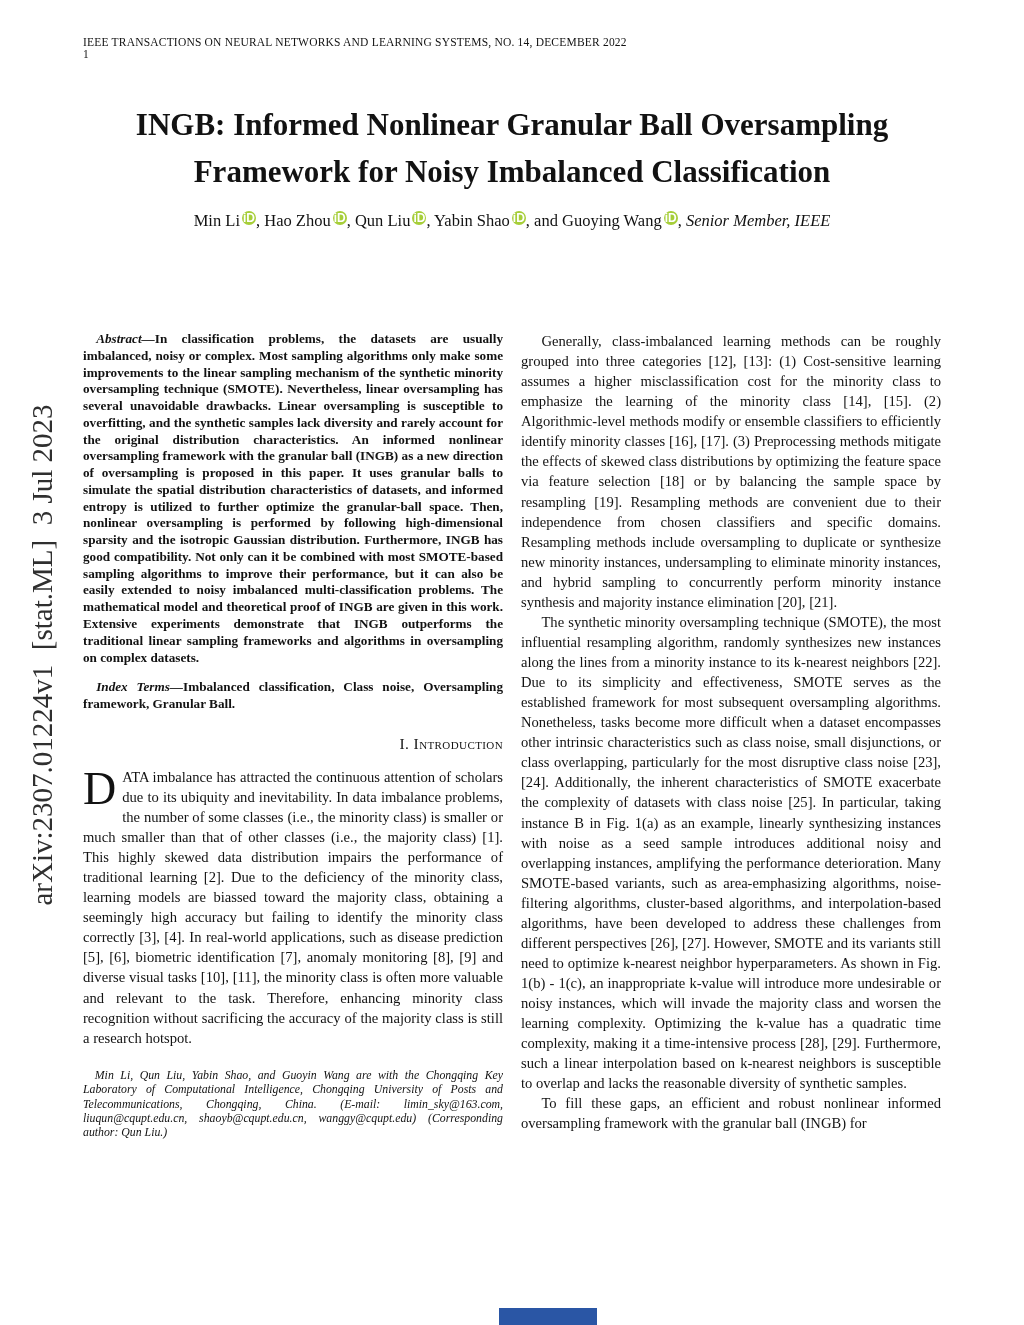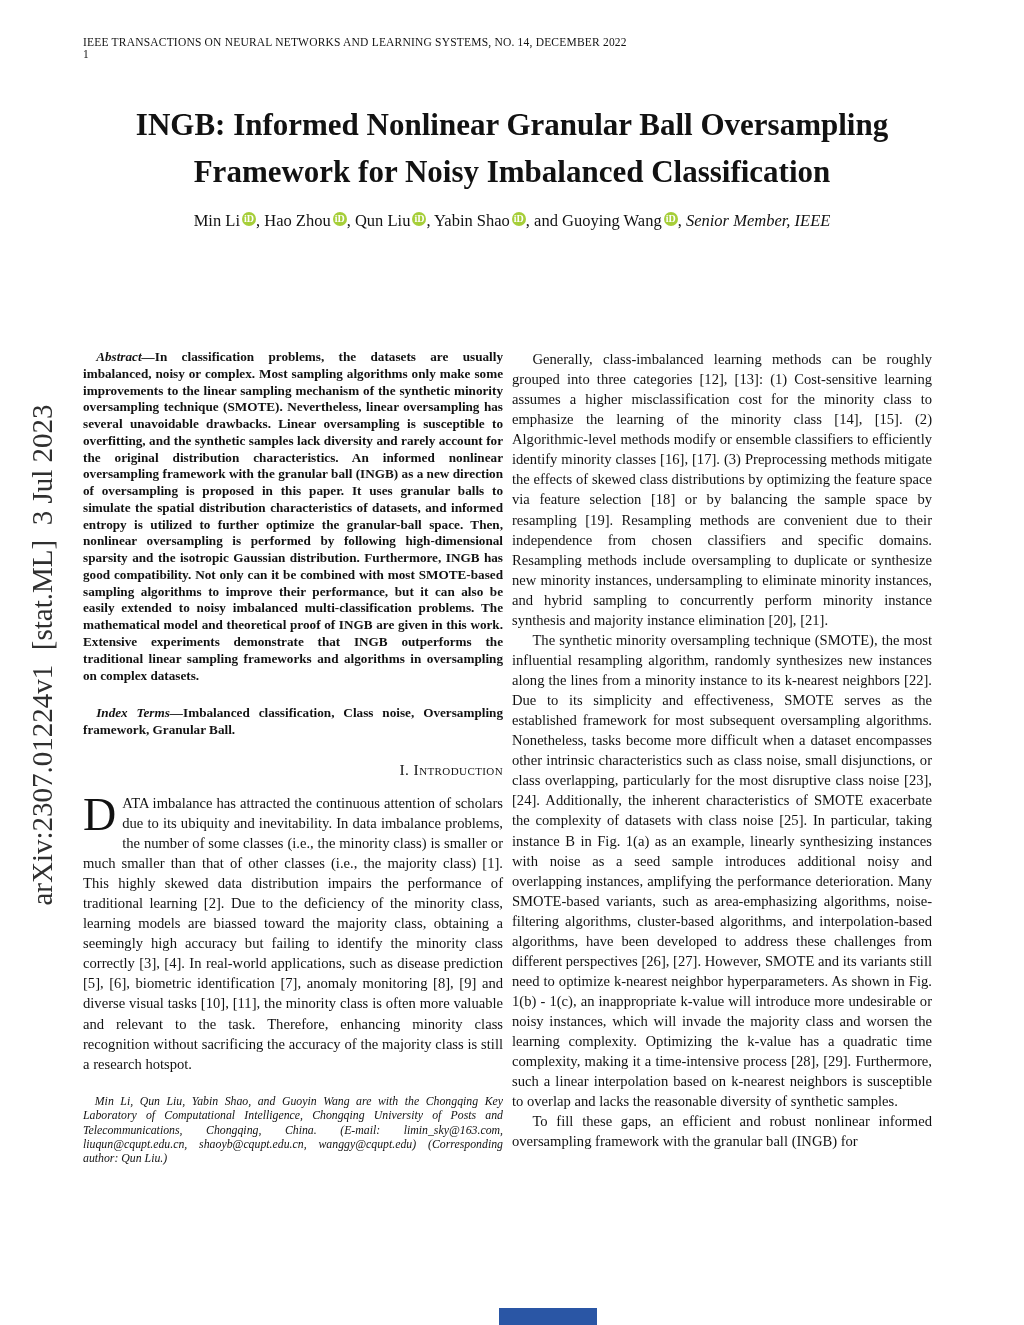--- a/index.html
+++ b/index.html
@@ -28,46 +28,46 @@
   .paper-title {
     font-size: 31px; font-weight: bold; line-height: 1.5;
     margin: 10px;
   }
   .author-line {
     margin-top: 16px; font-size: 16.5px;
   }
   .author-suffix { font-style: italic; text-align: right; }
   .orcid {
     display: inline-block; width: 14px; height: 14px; border-radius: 50%;
-    color: #fff; font-size: 10px; line-height: 14px; text-align: center;
-    font-family: Liberation Serif, serif; font-weight: bold;
+    color: #fff; font-size: 12px; line-height: 14px; text-align: center;
+    font-family: Liberation Sans, sans-serif; font-weight: bold;
     margin-left: 2px; vertical-align: 4px;
   }
 
   
   .arxiv-watermark {
     position: absolute; left: 42px; top: 655px;
     transform: translate(-50%, -50%) rotate(-90deg);
     white-space: pre;
     font-size: 29px; color: #2f2f2f;
   }
 
   
   .columns {
-    position: absolute; top: 349px; left: 83px; width: 858px;
-    display: flex; gap: 9px;
+    position: absolute; top: 331px; left: 83px; width: 858px;
+    display: flex; gap: 18px;
   }
   .col { width: 420px; flex: 0 0 420px; text-align: justify; }
 
   .abstract p, .index-terms p {
     margin: 0; font-size: 13.2px; font-weight: bold; line-height: 1.27;
     text-indent: 1em;
   }
   .abstract .lead, .index-terms .lead { font-style: italic; }
-  .index-terms { margin-top: 21px; }
+  .index-terms { margin-top: 13px; }
 
   .section-heading {
     text-align: right; font-variant: small-caps; font-size: 15.5px;
     margin: 22px 0 14px 0; font-weight: normal; letter-spacing: 0.4px;
   }
 
   .body-text p {
     margin: 0; font-size: 14.6px; line-height: 1.375; text-indent: 1.4em;
   }
   p.dropcap { text-indent: 0; }

